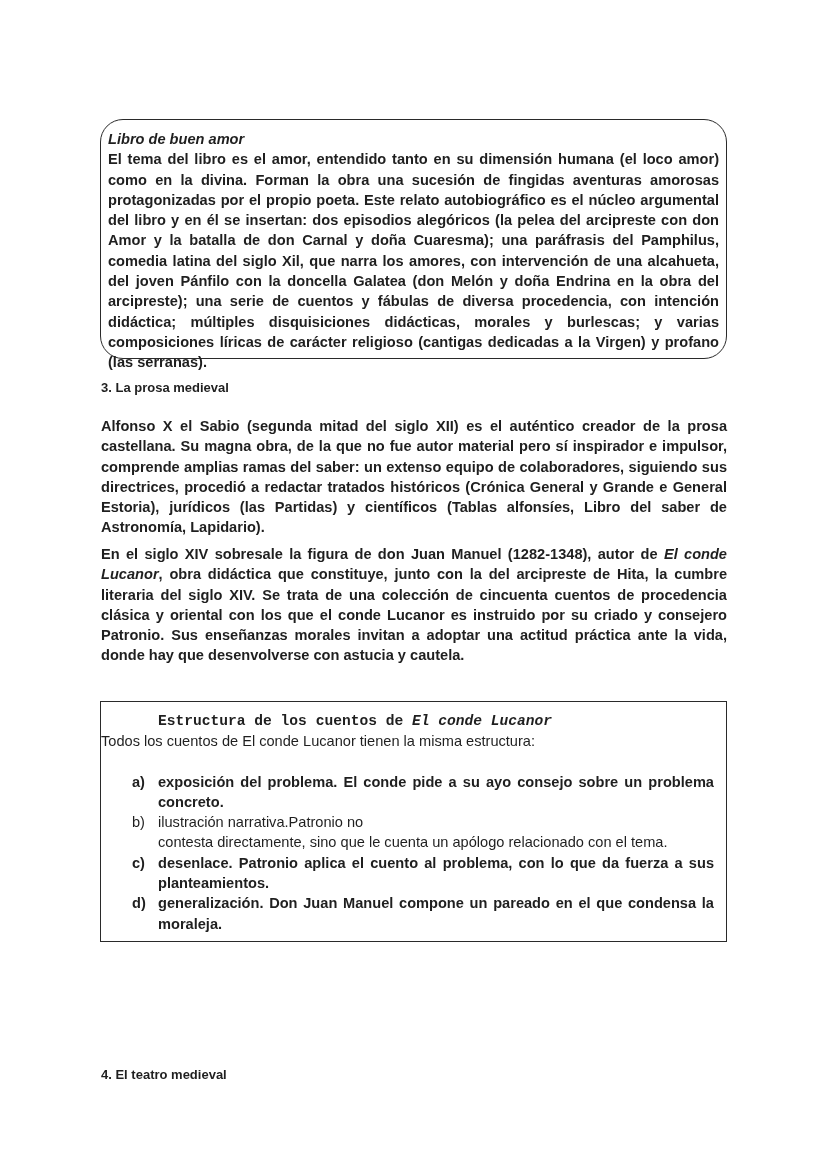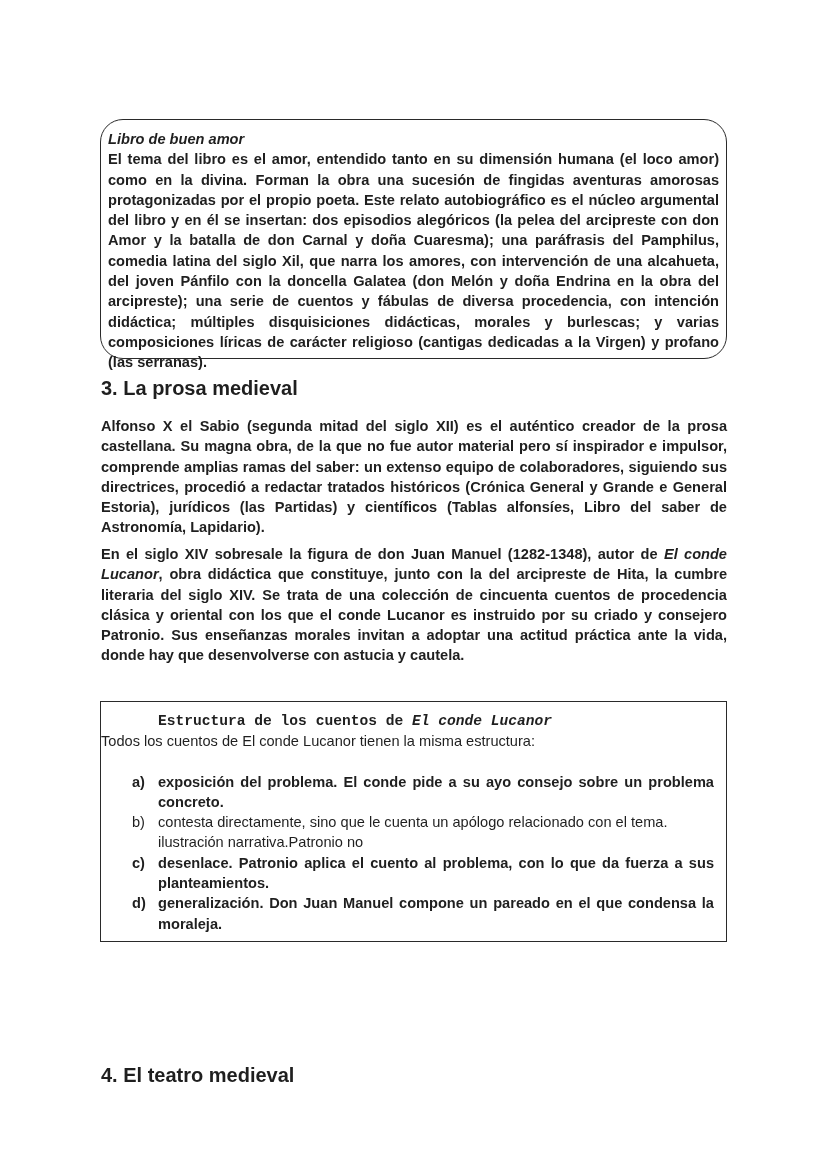--- a/index.html
+++ b/index.html
@@ -8,21 +8,21 @@
     font-family: "Liberation Sans", sans-serif; color: #1f1f1f;
     font-size: 14.6px; line-height: 20.3px;
   }
   .box {
     position: absolute; left: 100px; width: 627px;
     border: 1.5px solid #2a2a2a; box-sizing: border-box;
   }
   #box1 { top: 119px; height: 240px; padding: 9px 7px 0 7px; border-radius: 23px; }
   .box-title { font-weight: bold; font-style: italic; }
   .just { text-align: justify; text-align-last: left; font-weight: bold; }
-  .heading { position: absolute; left: 101px; font-weight: bold; font-size: 20px; }
+  .heading { position: absolute; left: 101px; font-weight: bold; font-size: 13px; }
   .para { position: absolute; left: 101px; width: 626px; }
   #box2 { top: 701px; height: 241px; padding: 9px 12px 0 0; }
   #box2 .b2-title { margin-left: 57px; font-weight: bold; font-family: Liberation Mono, monospace; }
   #box2 .b2-title i { font-weight: bold; }
   #box2 .b2-intro { }
   #box2 ol { list-style: none; margin: 20px 0 0 0; padding: 0; }
   #box2 li { position: relative; padding-left: 57px; }
   #box2 li .marker { position: absolute; left: 31px; top: 0; }
 </style>
 </head>
@@ -46,22 +46,22 @@
     <span>Estructura de los cuentos de </span><i>El conde Lucanor</i>
   </div>
   <div class="b2-intro">Todos los cuentos de El conde Lucanor tienen la misma estructura:</div>
   <ol>
     <li class="just">
       <span class="marker">a)</span>
       <span>exposición del problema. El conde pide a su ayo consejo sobre un problema concreto.</span>
     </li>
     <li>
       <span class="marker">b)</span>
+      <div>ilustración narrativa.Patronio no</div>
       <div>contesta directamente, sino que le cuenta un apólogo relacionado con el tema.</div>
-      <div>ilustración narrativa.Patronio no</div>
     </li>
     <li class="just">
       <span class="marker">c)</span>
       <span>desenlace. Patronio aplica el cuento al problema, con lo que da fuerza a sus planteamientos.</span>
     </li>
     <li class="just">
       <span class="marker">d)</span>
       <span>generalización. Don Juan Manuel compone un pareado en el que condensa la moraleja.</span>
     </li>
   </ol>

